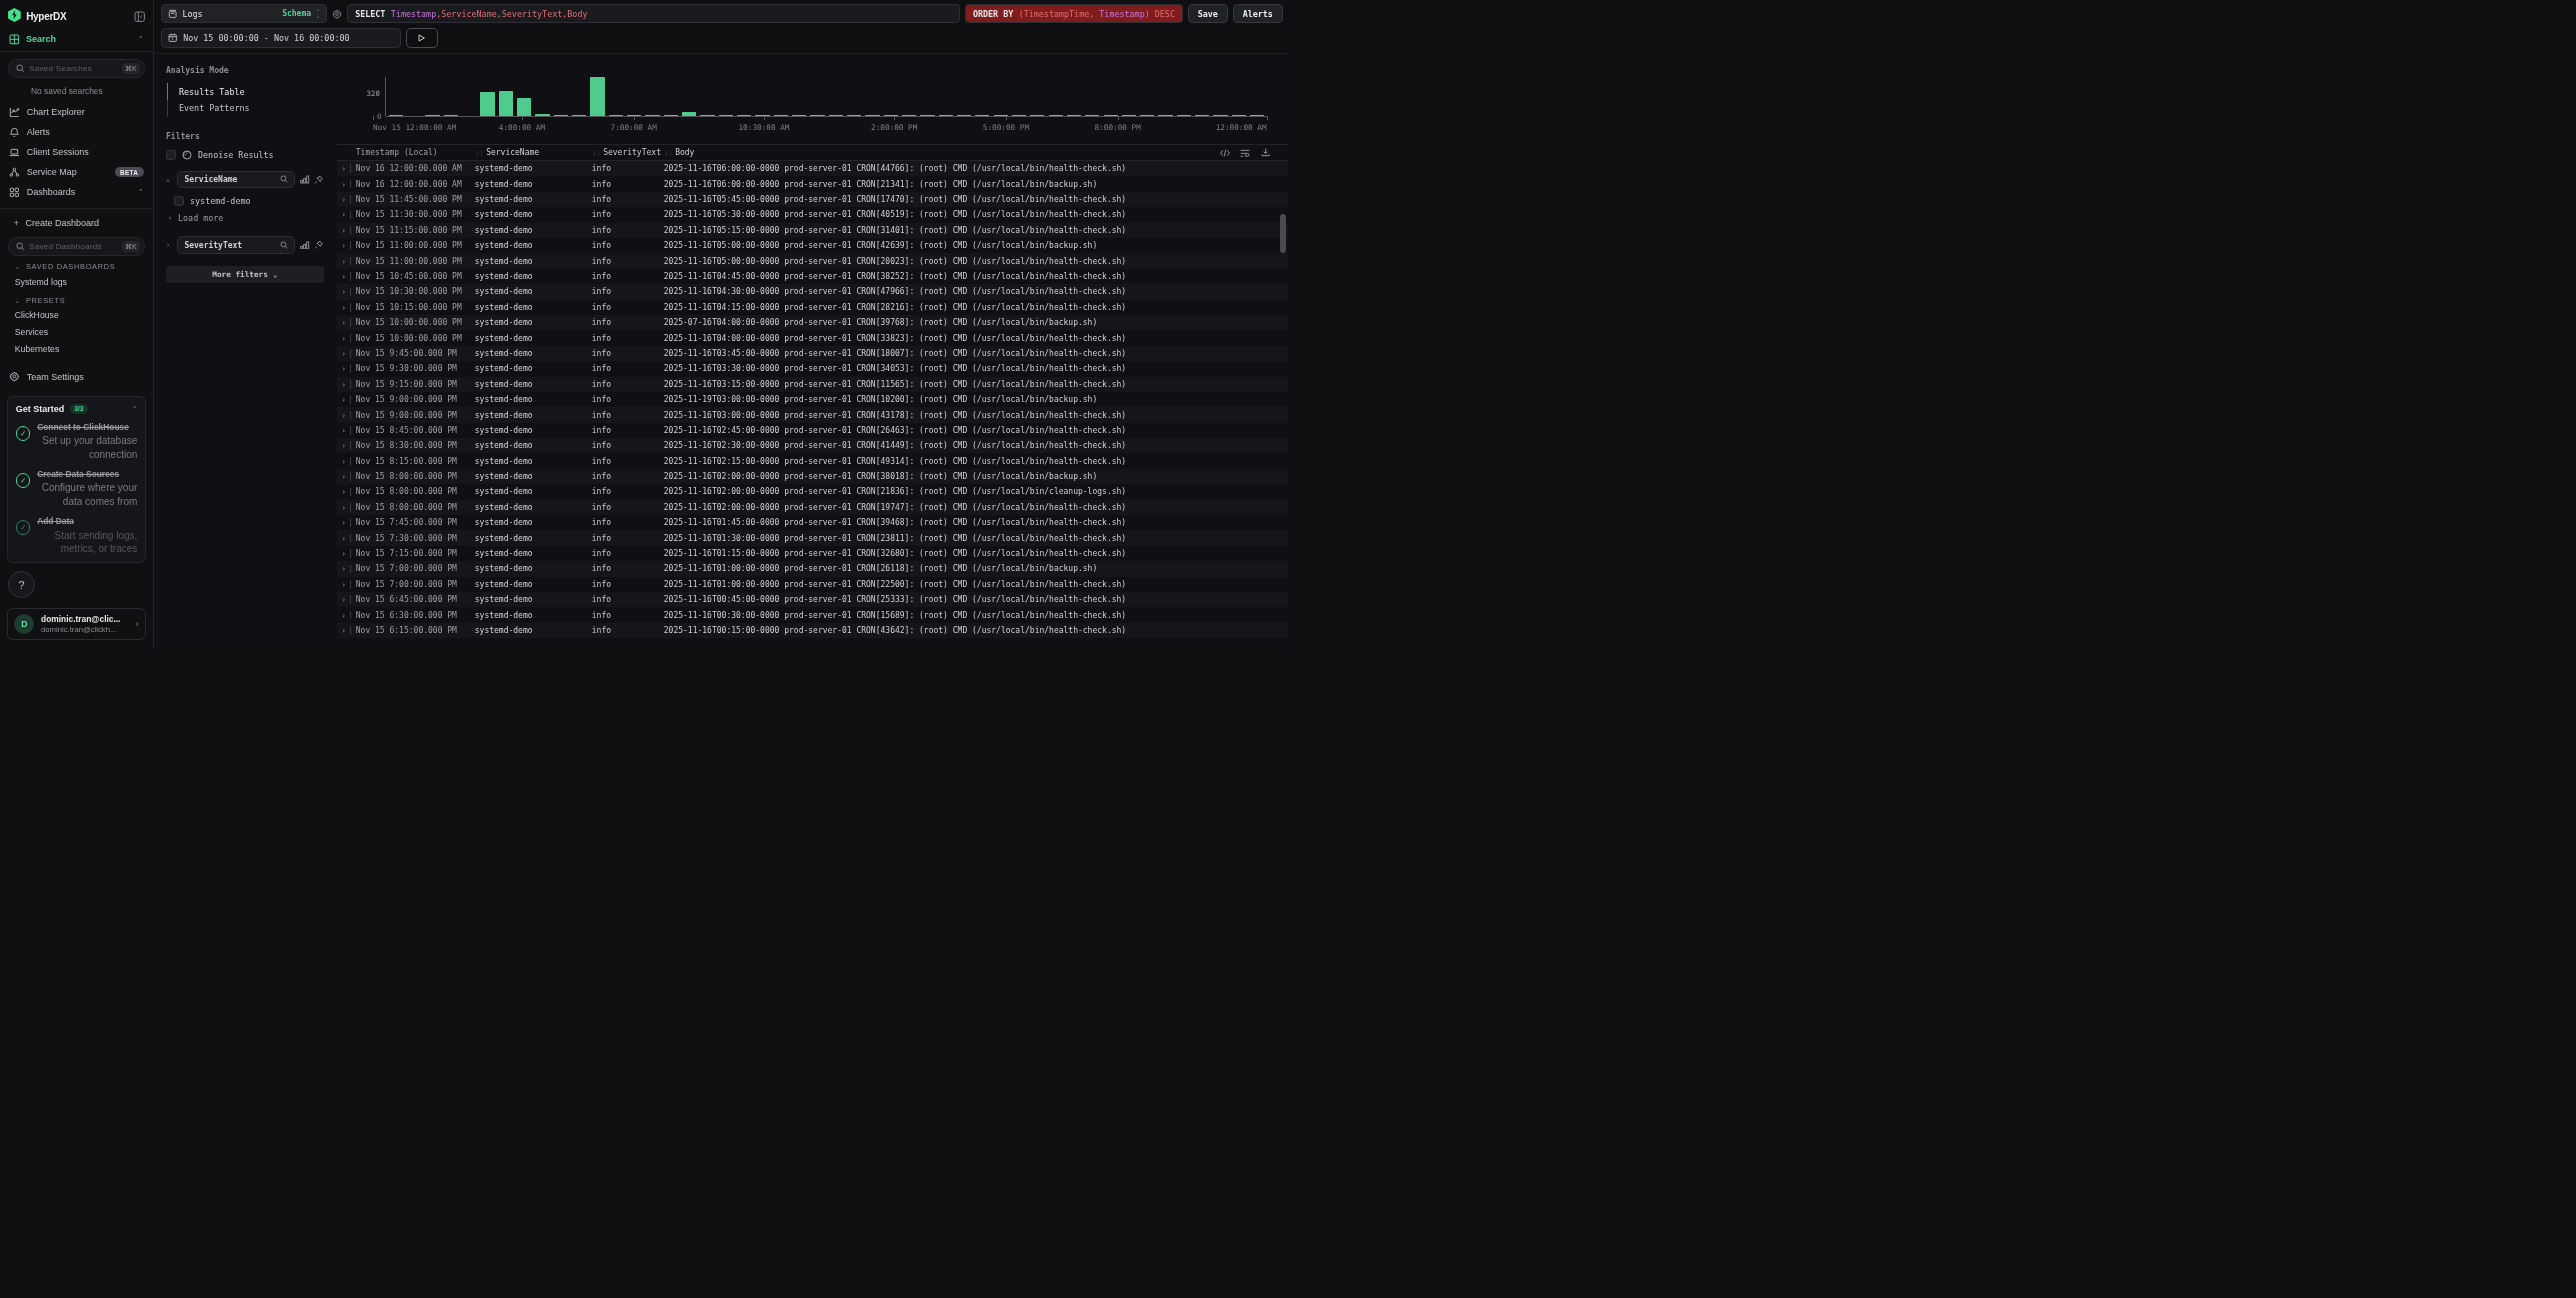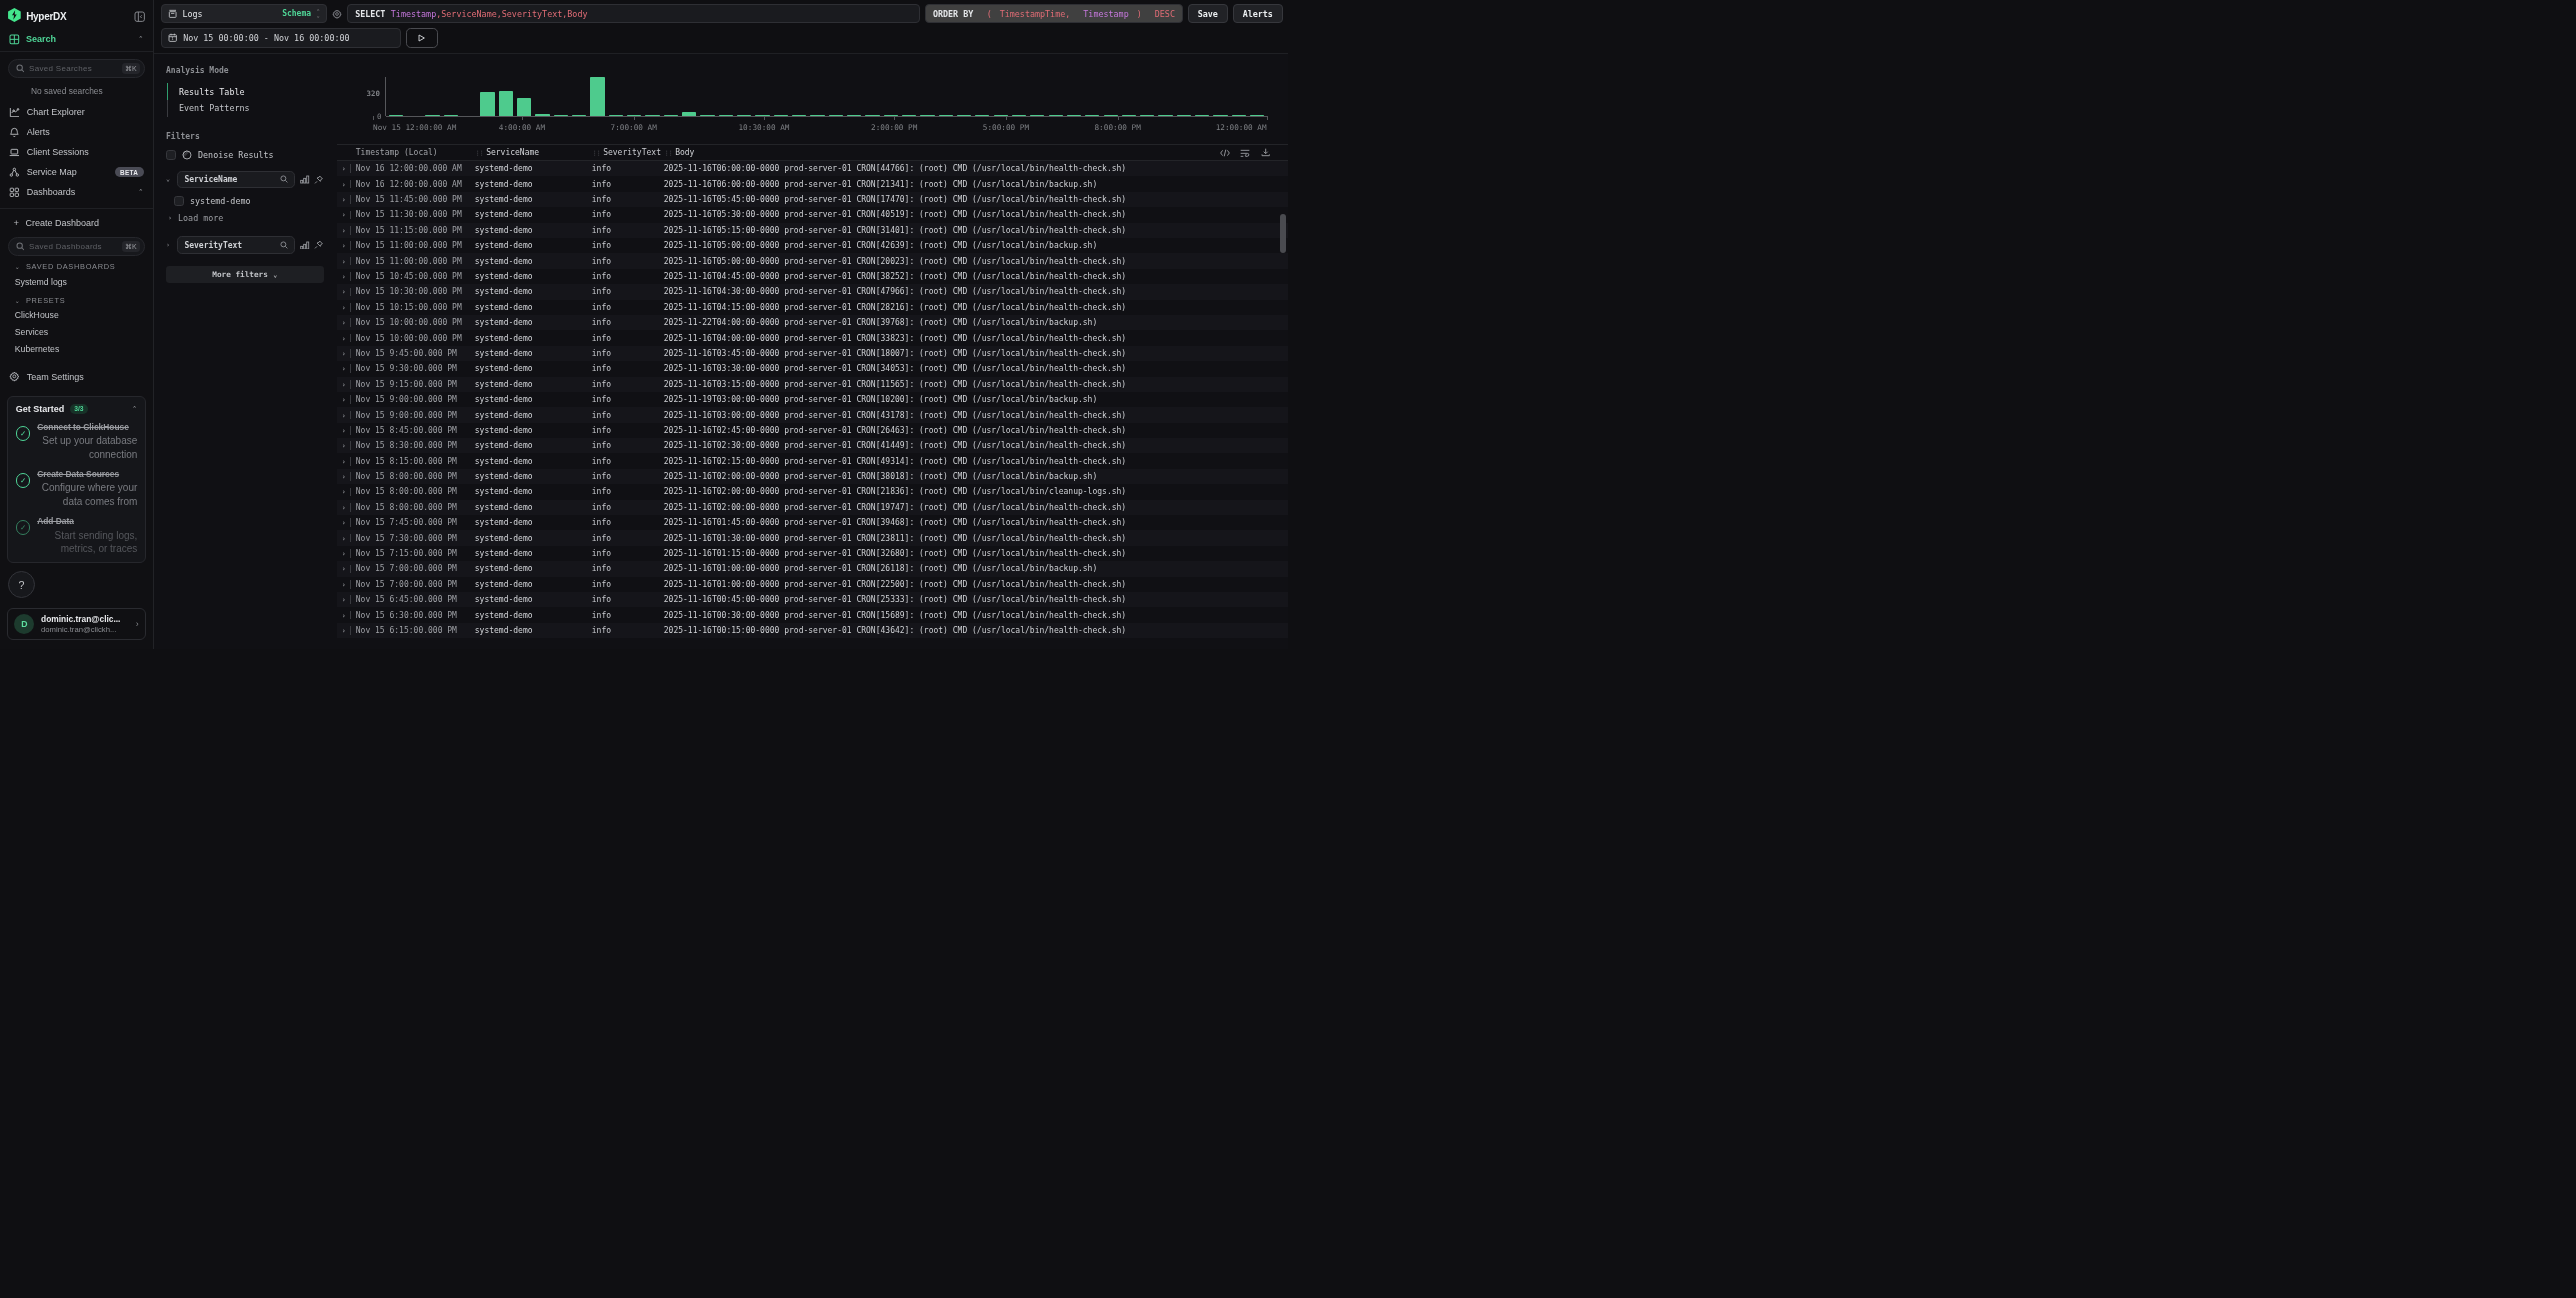--- a/index.html
+++ b/index.html
@@ -60,22 +60,22 @@
   .tb-row + .tb-row { margin-top:5.4px; }
   .src-box { width:166px; min-width:166px; background:#212226; border:0.7px solid #2e2f34; border-radius:4px;
              height:19px; display:flex; align-items:center; gap:5.4px; padding:0 6px; cursor:pointer; }
   .src-name { color:#e4e6e9; font-size:8.4px; flex:1; }
   .schema { color:#4fd597; font-weight:bold; font-size:8px; }
   .updown { color:#8b8d92; font-size:5.4px; line-height:0.8; display:flex; flex-direction:column; }
   .sql-editor { flex:1; background:#1a1b1f; border:0.7px solid #2e2f34; border-radius:4px; height:19px;
                 display:flex; align-items:center; padding:0 6.7px; font-size:8.4px; cursor:text; }
   .kw { color:#e4e6e9; font-weight:bold; margin-right:5.4px; }
   .tok-p { color:#c678dd; } .tok-r { color:#e06c75; }
-  .orderby { background:#404040; border:0.7px solid #2e2f34; border-radius:4px; height:19px; display:flex;
-             align-items:center; padding:0 6.7px; font-size:8.4px; white-space:nowrap; cursor:pointer;gap:8px; }
+  .orderby { background:#7f1d1d; border:0.7px solid #2e2f34; border-radius:4px; height:19px; display:flex;
+             align-items:center; padding:0 6.7px; font-size:8.4px; white-space:nowrap; cursor:pointer; }
   .btn { background:#212226; border:0.7px solid #36373c; border-radius:4px; height:19px; color:#eceff1;
          font-weight:bold; font-size:8.4px; padding:0 8.7px; display:flex; align-items:center; cursor:pointer;
          font-family:"DejaVu Sans Mono", monospace; }
   .search-bar { flex:1; background:#17181b; border:0.7px solid #26272b; border-radius:4px; height:19.5px;
                 display:flex; align-items:center; padding:0 2.7px 0 7.4px; cursor:text; }
   .search-ph { color:#64666b; font-size:8.4px; flex:1; }
   .lang-chip { display:flex; align-items:center; gap:4.7px; padding:0 5.4px; font-size:8px; }
   .lang-sql { color:#8a8d93; cursor:pointer; }
   .lang-sep { color:#3a3b40; }
   .lang-lucene { color:#4fd597; font-weight:bold; cursor:pointer; }
@@ -776,21 +776,21 @@
               <div class="c-sv">systemd-demo</div>
               <div class="c-se">info</div>
               <div class="c-bd">2025-11-16T04:15:00-0000 prod-server-01 CRON[28216]: (root) CMD (/usr/local/bin/health-check.sh)</div>
             </div>
             <div class="trow">
               <div class="c-exp">›</div>
               <div class="c-bar"></div>
               <div class="c-ts">Nov 15 10:00:00.000 PM</div>
               <div class="c-sv">systemd-demo</div>
               <div class="c-se">info</div>
-              <div class="c-bd">2025-11-22T04:00:00-0000 prod-server-01 CRON[39768]: (root) CMD (/usr/local/bin/backup.sh)</div>
+              <div class="c-bd">2025-07-16T04:00:00-0000 prod-server-01 CRON[39768]: (root) CMD (/usr/local/bin/backup.sh)</div>
             </div>
             <div class="trow">
               <div class="c-exp">›</div>
               <div class="c-bar"></div>
               <div class="c-ts">Nov 15 10:00:00.000 PM</div>
               <div class="c-sv">systemd-demo</div>
               <div class="c-se">info</div>
               <div class="c-bd">2025-11-16T04:00:00-0000 prod-server-01 CRON[33823]: (root) CMD (/usr/local/bin/health-check.sh)</div>
             </div>
             <div class="trow">

